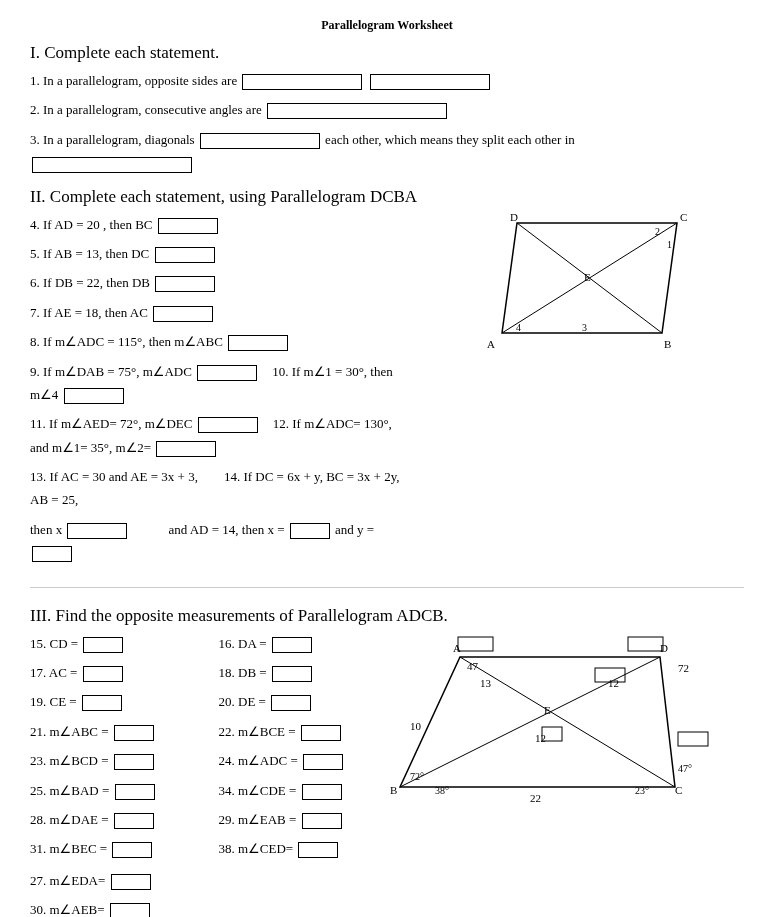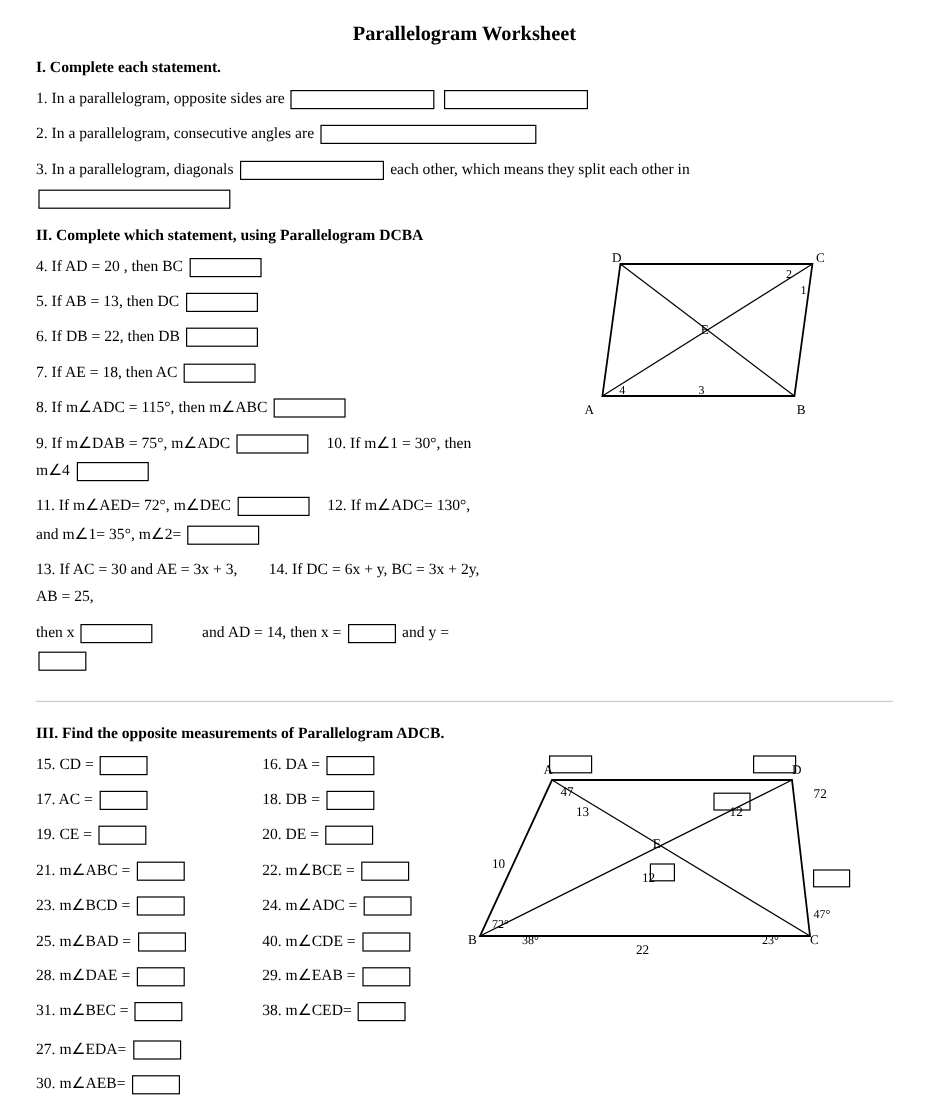--- a/index.html
+++ b/index.html
@@ -8,26 +8,26 @@
       font-family: 'Times New Roman', Times, serif;
       font-size: 13px;
       color: #000;
       width: 774px;
       min-height: 917px;
       padding: 18px 30px 20px 30px;
     }
     .page-title {
       text-align: center;
       font-weight: bold;
+      font-size: 12px;
+      margin-bottom: 10px;
+    }
+    .section-title {
+      font-weight: normal;
       font-size: 17px;
-      margin-bottom: 10px;
-    }
-    .section-title {
-      font-weight: bold;
-      font-size: 13px;
       margin-bottom: 6px;
     }
     .answer-box {
       display: inline-block;
       border: 1px solid #000;
       min-width: 60px;
       height: 16px;
       vertical-align: middle;
       margin: 0 2px;
     }
@@ -132,21 +132,21 @@
   <div class="line">
     <span>3. In a parallelogram, diagonals</span>
     <span class="answer-box-lg"></span>
     <span>each other, which means they split each other in</span>
     <br>
     <span class="answer-box" style="min-width:160px; display:inline-block; margin-top:2px;"></span>
   </div>
 </div>
 
 <div class="section2">
-  <div class="section-title">II. Complete which statement, using Parallelogram DCBA</div>
+  <div class="section-title">II. Complete each statement, using Parallelogram DCBA</div>
   <div class="section2-inner">
 
     <div class="section2-left">
       <div class="line">
         <span>4. If AD = 20 , then BC</span>
         <span class="answer-box"></span>
       </div>
       <div class="line">
         <span>5. If AB = 13, then DC</span>
         <span class="answer-box"></span>
@@ -276,21 +276,21 @@
           </div>
           <div class="line">
             <span>22. m∠BCE =</span>
             <span class="answer-box-sm"></span>
           </div>
           <div class="line">
             <span>24. m∠ADC =</span>
             <span class="answer-box-sm"></span>
           </div>
           <div class="line">
-            <span>40. m∠CDE =</span>
+            <span>34. m∠CDE =</span>
             <span class="answer-box-sm"></span>
           </div>
           <div class="line">
             <span>29. m∠EAB =</span>
             <span class="answer-box-sm"></span>
           </div>
           <div class="line">
             <span>38. m∠CED=</span>
             <span class="answer-box-sm"></span>
           </div>

